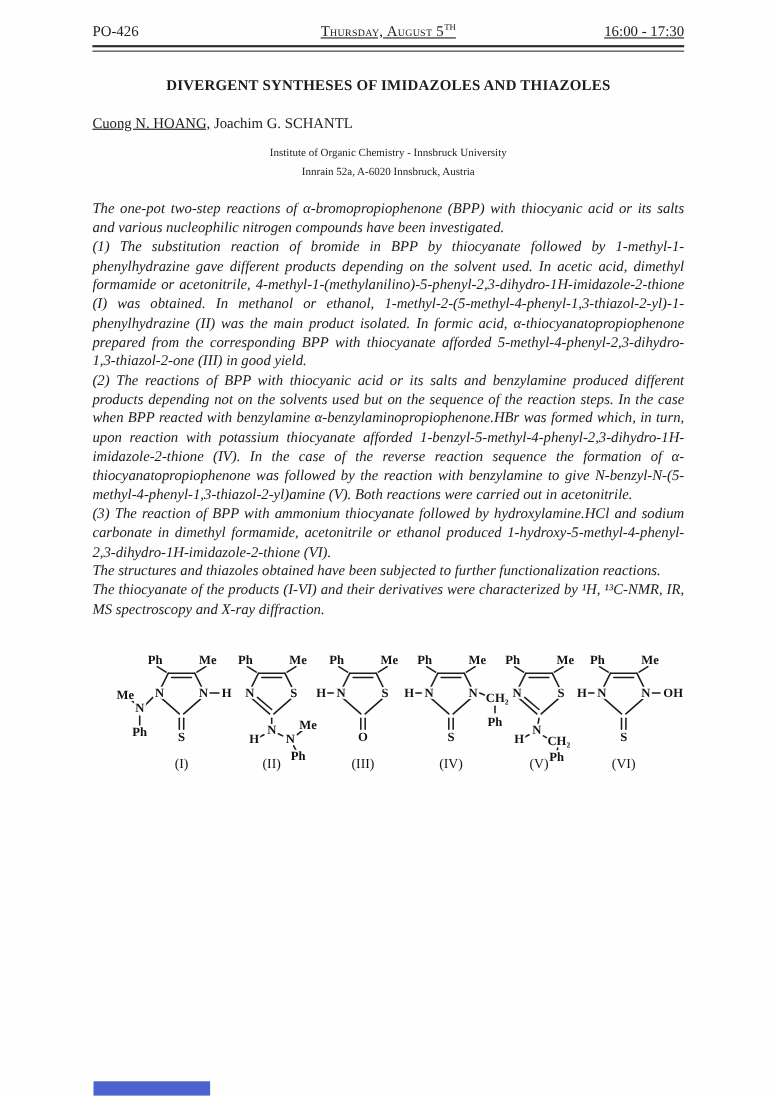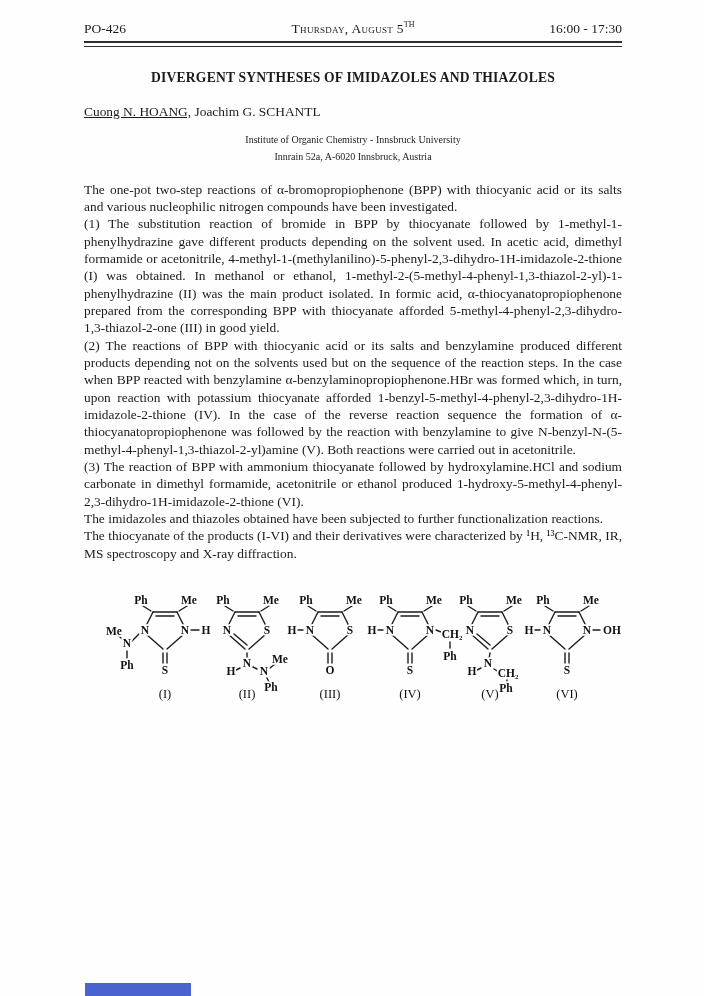--- a/index.html
+++ b/index.html
@@ -5,32 +5,32 @@
   html,body{margin:0;padding:0;}
   body{
     width:704px;height:996px;background:#fefefe;position:relative;overflow:hidden;
     font-family:"Liberation Serif","DejaVu Serif",serif;color:#1b1b1b;
   }
   .page{position:absolute;left:84px;top:0;width:538px;}
   
   .hdr{margin-top:20px;display:flex;justify-content:space-between;align-items:baseline;
        font-size:13.5px;}
   .hdr .code{min-width:120px;}
-  .hdr .date{font-variant:small-caps;letter-spacing:.3px;}
+  .hdr .date{font-variant:small-caps;letter-spacing:.3px;text-decoration:underline;}
   .hdr .date sup{font-variant:normal;font-size:8px;letter-spacing:0;}
-  .hdr .time{min-width:120px;text-align:right;}
+  .hdr .time{min-width:120px;text-align:right;text-decoration:underline;}
   .rule{margin-top:4px;height:3px;border-top:2px solid #2e2e2e;border-bottom:1px solid #2e2e2e;}
   
   .title{margin-top:23px;text-align:center;font-weight:bold;font-size:13.6px;letter-spacing:.2px;font-family:Liberation Serif, serif;}
   .authors{margin-top:18px;text-align:left;font-size:13.4px;}
   .authors .ul{text-decoration:underline;}
   .affil{margin-top:11px;text-align:center;font-size:10px;line-height:17.5px;}
   
   .abs{margin-top:15px;font-size:13.4px;line-height:17.35px;text-align:justify;}
-  .abs p{margin:0;}
+  .abs p{margin:0;font-style:italic;}
   
   .structs{position:absolute;left:0;top:585px;width:692px;height:135px;}
   .struct{position:absolute;top:0;width:110px;height:122px;overflow:visible;}
   .struct line{stroke:#1c1c1c;stroke-width:1.4;stroke-linecap:round;}
   .struct text{font-family:"Liberation Serif","DejaVu Serif",serif;font-size:11.5px;
       font-weight:bold;fill:#111;text-anchor:middle;
       paint-order:stroke;stroke:#ffffff;stroke-width:3.5px;stroke-linejoin:round;}
   .struct text.rn{font-weight:normal;font-size:12.5px;stroke-width:0;}
   .s1{left:105px;} .s2{left:187px;} .s3{left:270px;} .s4{left:350px;} .s5{left:430px;} .s6{left:507px;}
   
@@ -57,21 +57,21 @@
   <div class="affil">
     <div>Institute of Organic Chemistry - Innsbruck University</div>
     <div>Innrain 52a, A-6020 Innsbruck, Austria</div>
   </div>
 
   <div class="abs">
     <p>The one-pot two-step reactions of α-bromopropiophenone (BPP) with thiocyanic acid or its salts and various nucleophilic nitrogen compounds have been investigated.</p>
     <p>(1) The substitution reaction of bromide in BPP by thiocyanate followed by 1-methyl-1-phenylhydrazine gave different products depending on the solvent used. In acetic acid, dimethyl formamide or acetonitrile, 4-methyl-1-(methylanilino)-5-phenyl-2,3-dihydro-1H-imidazole-2-thione (I) was obtained. In methanol or ethanol, 1-methyl-2-(5-methyl-4-phenyl-1,3-thiazol-2-yl)-1-phenylhydrazine (II) was the main product isolated. In formic acid, α-thiocyanatopropiophenone prepared from the corresponding BPP with thiocyanate afforded 5-methyl-4-phenyl-2,3-dihydro-1,3-thiazol-2-one (III) in good yield.</p>
     <p>(2) The reactions of BPP with thiocyanic acid or its salts and benzylamine produced different products depending not on the solvents used but on the sequence of the reaction steps. In the case when BPP reacted with benzylamine α-benzylaminopropiophenone.HBr was formed which, in turn, upon reaction with potassium thiocyanate afforded 1-benzyl-5-methyl-4-phenyl-2,3-dihydro-1H-imidazole-2-thione (IV). In the case of the reverse reaction sequence the formation of α-thiocyanatopropiophenone was followed by the reaction with benzylamine to give N-benzyl-N-(5-methyl-4-phenyl-1,3-thiazol-2-yl)amine (V). Both reactions were carried out in acetonitrile.</p>
     <p>(3) The reaction of BPP with ammonium thiocyanate followed by hydroxylamine.HCl and sodium carbonate in dimethyl formamide, acetonitrile or ethanol produced 1-hydroxy-5-methyl-4-phenyl-2,3-dihydro-1H-imidazole-2-thione (VI).</p>
-    <p>The imidazoles and thiazoles obtained have been subjected to further functionalization reactions.</p>
+    <p>The structures and thiazoles obtained have been subjected to further functionalization reactions.</p>
     <p>The thiocyanate of the products (I-VI) and their derivatives were characterized by ¹H, ¹³C-NMR, IR, MS spectroscopy and X-ray diffraction.</p>
   </div>
 
 </div>
 
 <div class="structs">
 
   <svg class="struct s1" viewBox="0 0 110 122">
     <line x1="48" y1="27" x2="72" y2="27"></line>
       <line x1="51" y1="31" x2="69" y2="31"></line>

